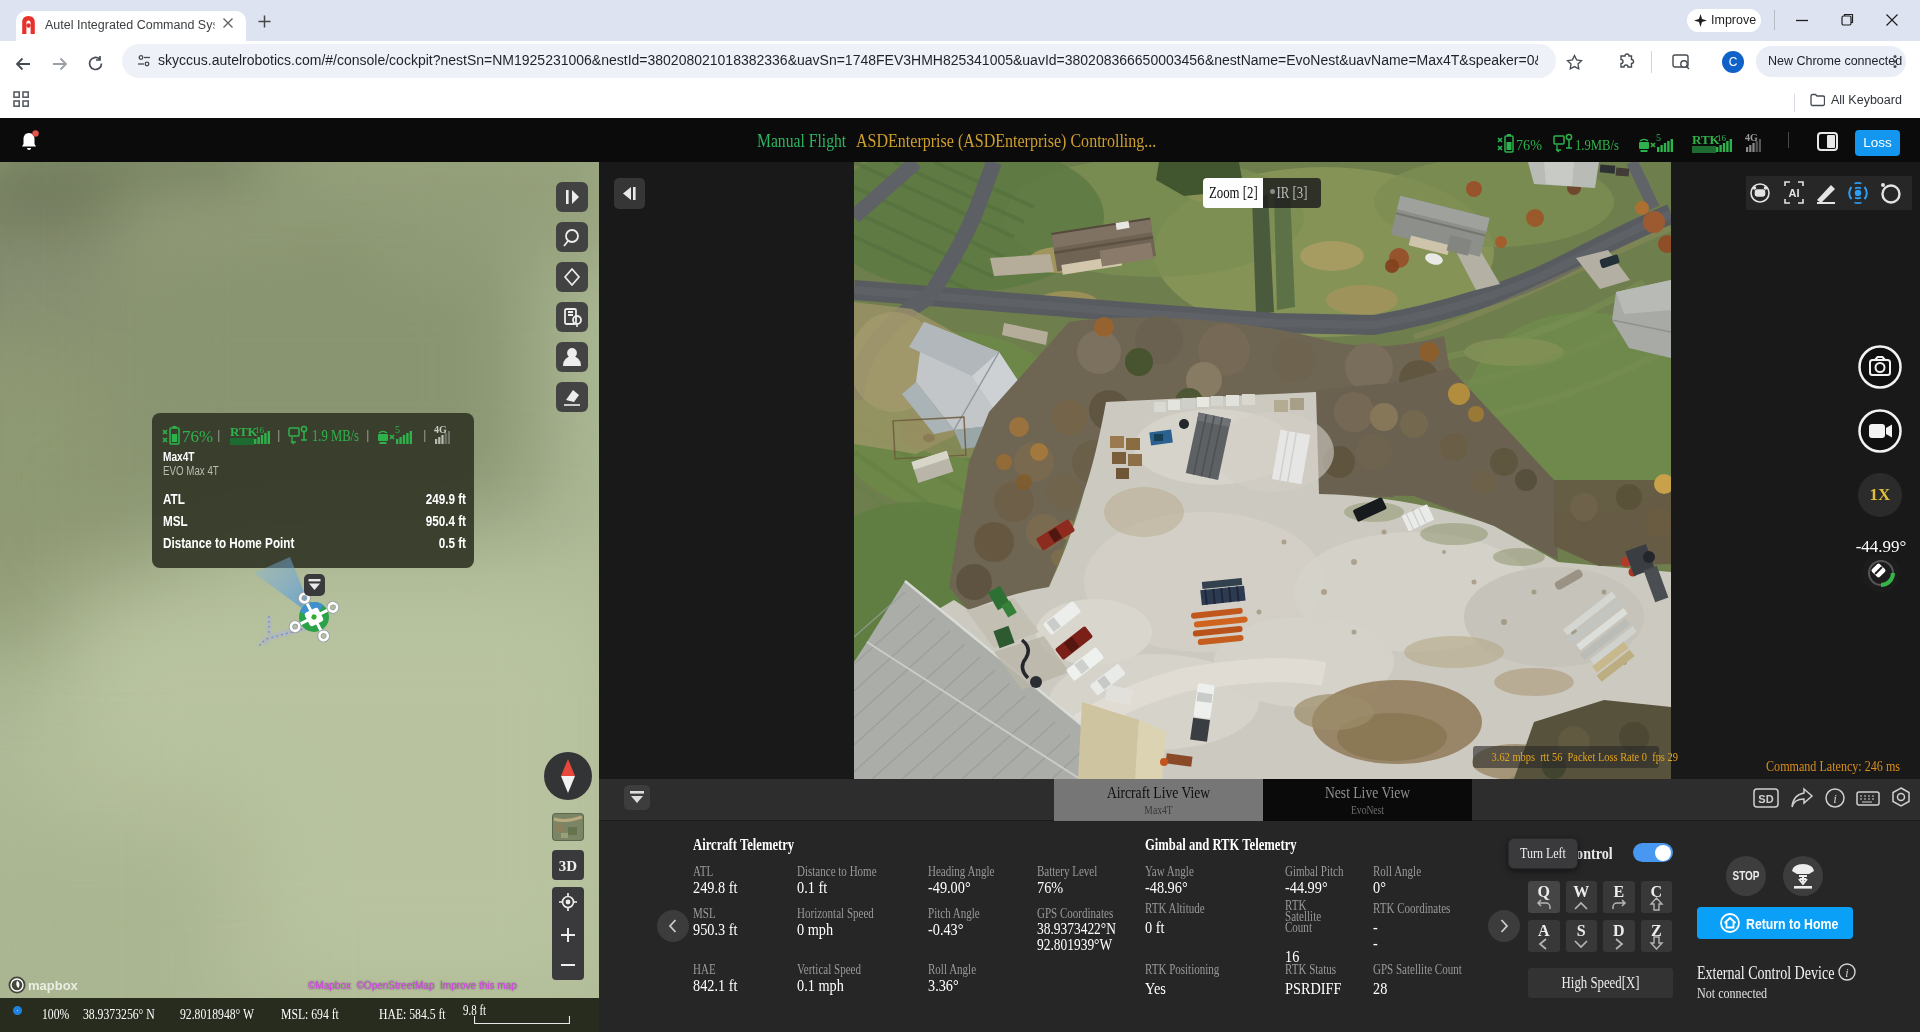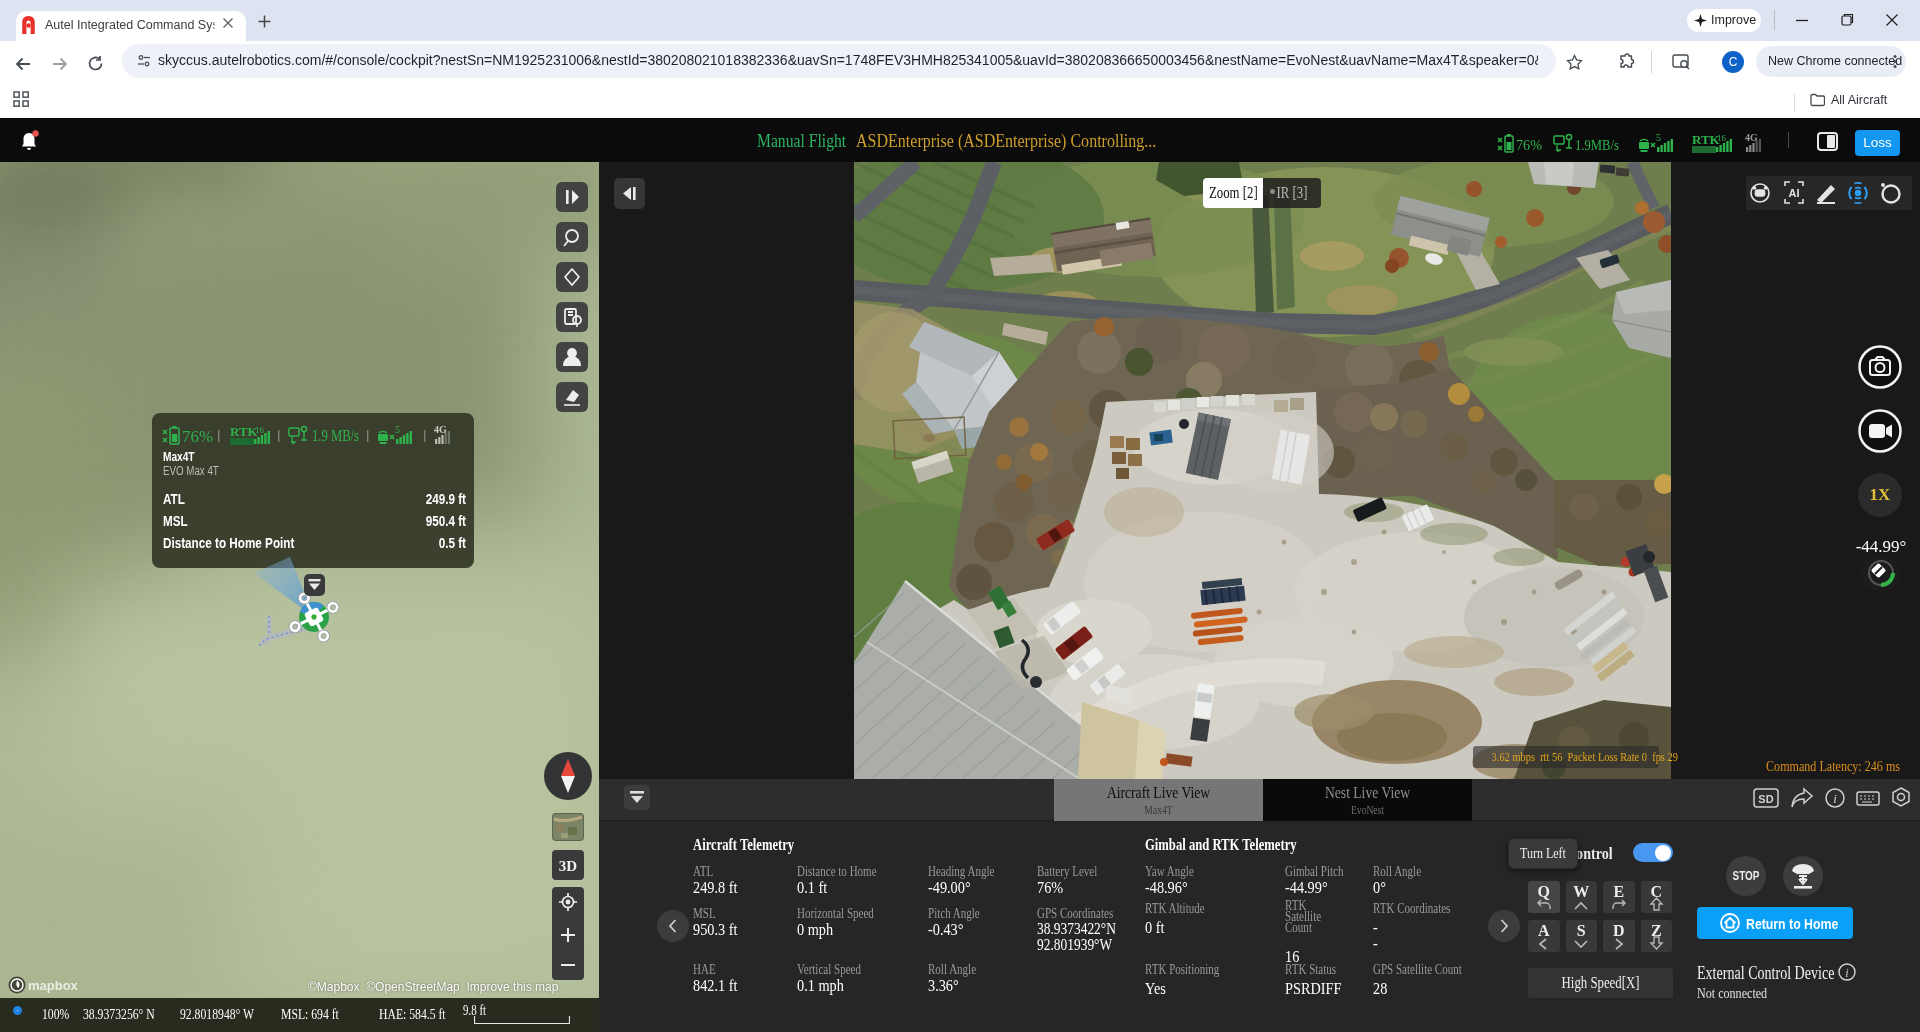--- a/index.html
+++ b/index.html
@@ -96,21 +96,21 @@
         <rect x="1" y="1" width="5.2" height="5.2"></rect>
         <rect x="10" y="1" width="5.2" height="5.2"></rect>
         <rect x="1" y="10" width="5.2" height="5.2"></rect>
         <rect x="10" y="10" width="5.2" height="5.2"></rect>
       </g>
     </svg>
   <div class="abs" style="left:1794px;top:94px;width:1px;height:18px;background:#d6dae2;"></div>
   <svg class="abs" style="left:1810px;top:93px" width="15" height="14" viewBox="0 0 15 14">
       <path d="M1 3 a1.5 1.5 0 0 1 1.5 -1.5 H5.5 L7 3 H13 a1.5 1.5 0 0 1 1.5 1.5 V11 a1.5 1.5 0 0 1 -1.5 1.5 H2.5 A1.5 1.5 0 0 1 1 11 Z" fill="none" stroke="#454b52" stroke-width="1.3"></path>
     </svg>
-  <div class="abs" style="left:1831px;top:93px;font-size:12.5px;color:#30343a;">All Aircraft</div>
+  <div class="abs" style="left:1831px;top:93px;font-size:12.5px;color:#30343a;">All Keyboard</div>
 
   <div class="abs" style="left:0;top:118px;width:1920px;height:44px;background:#0b0b0b;"></div>
   <svg class="abs" style="left:19px;top:129px" width="22" height="24" viewBox="0 0 22 24">
     <path d="M10 4 C6.5 4 4.5 6.8 4.5 9.8 L4.5 15 L3 17.5 H17 L15.5 15 L15.5 9.8 C15.5 6.8 13.5 4 10 4 Z" fill="#fff"></path>
     <path d="M8 19 a2 2 0 0 0 4 0 Z" fill="#fff"></path>
     <circle cx="16.5" cy="4.5" r="3.2" fill="#e5534b"></circle>
   </svg>
   <div class="abs serif" style="left:757px;top:131px;font-size:18px;color:#2eb563;transform:scaleX(0.87);transform-origin:0 50%;white-space:nowrap;">Manual Flight</div>
   <div class="abs serif" style="left:856px;top:131px;font-size:18px;color:#cf9f2d;transform:scaleX(0.89);transform-origin:0 50%;white-space:nowrap;">ASDEnterprise (ASDEnterprise) Controlling...</div>
 
@@ -351,21 +351,21 @@
     <path d="M24 176 v14 M17 183 h14" stroke="#ededed" stroke-width="2"></path>
     <path d="M17 213 h14" stroke="#ededed" stroke-width="2"></path>
   </svg>
 
   <svg class="abs" style="left:8px;top:975px" width="70" height="20" viewBox="0 0 70 20">
     <circle cx="9" cy="10" r="8.5" fill="#32342c" opacity="0.85"></circle>
     <circle cx="9" cy="10" r="6" fill="none" stroke="#fff" stroke-width="1.4"></circle>
     <path d="M9 5.5 Q13 8 10.5 13 Q7 11 9 5.5" fill="#fff"></path>
     <text x="20" y="15" font-family="Liberation Sans" font-size="13" font-weight="bold" fill="#eef0e8" opacity="0.95">mapbox</text>
   </svg>
-  <div class="abs" style="left:308px;top:980px;font-size:12px;color:#ffffff;text-shadow:0 0 2px rgba(60,60,50,0.8);">©Mapbox &nbsp;©OpenStreetMap &nbsp;Improve this map</div>
+  <div class="abs" style="left:308px;top:980px;font-size:10px;color:#d946ef;text-shadow:0 0 2px rgba(60,60,50,0.8);">©Mapbox &nbsp;©OpenStreetMap &nbsp;Improve this map</div>
 
   <div class="abs" style="left:0;top:998px;width:599px;height:34px;background:#282c1f;"></div>
   <div class="abs" style="left:13px;top:1006px;width:9px;height:9px;border-radius:50%;border:4.5px solid #1f82e0;background:#fff;"></div>
   <div class="abs serif cxl" style="left:42px;top:1006px;font-size:15px;color:#fff;">100%</div>
   <div class="abs serif cxl" style="left:83px;top:1006px;font-size:15px;color:#fff;">38.9373256° N</div>
   <div class="abs serif cxl" style="left:180px;top:1006px;font-size:15px;color:#fff;">92.8018948° W</div>
   <div class="abs serif cxl" style="left:281px;top:1006px;font-size:15px;color:#fff;">MSL: 694 ft</div>
   <div class="abs serif cxl" style="left:379px;top:1006px;font-size:15px;color:#fff;">HAE: 584.5 ft</div>
   <div class="abs serif cxl" style="left:463px;top:1003px;font-size:14px;color:#fff;">9.8 ft</div>
   <svg class="abs" style="left:474px;top:1016px" width="96" height="8" viewBox="0 0 96 8">

